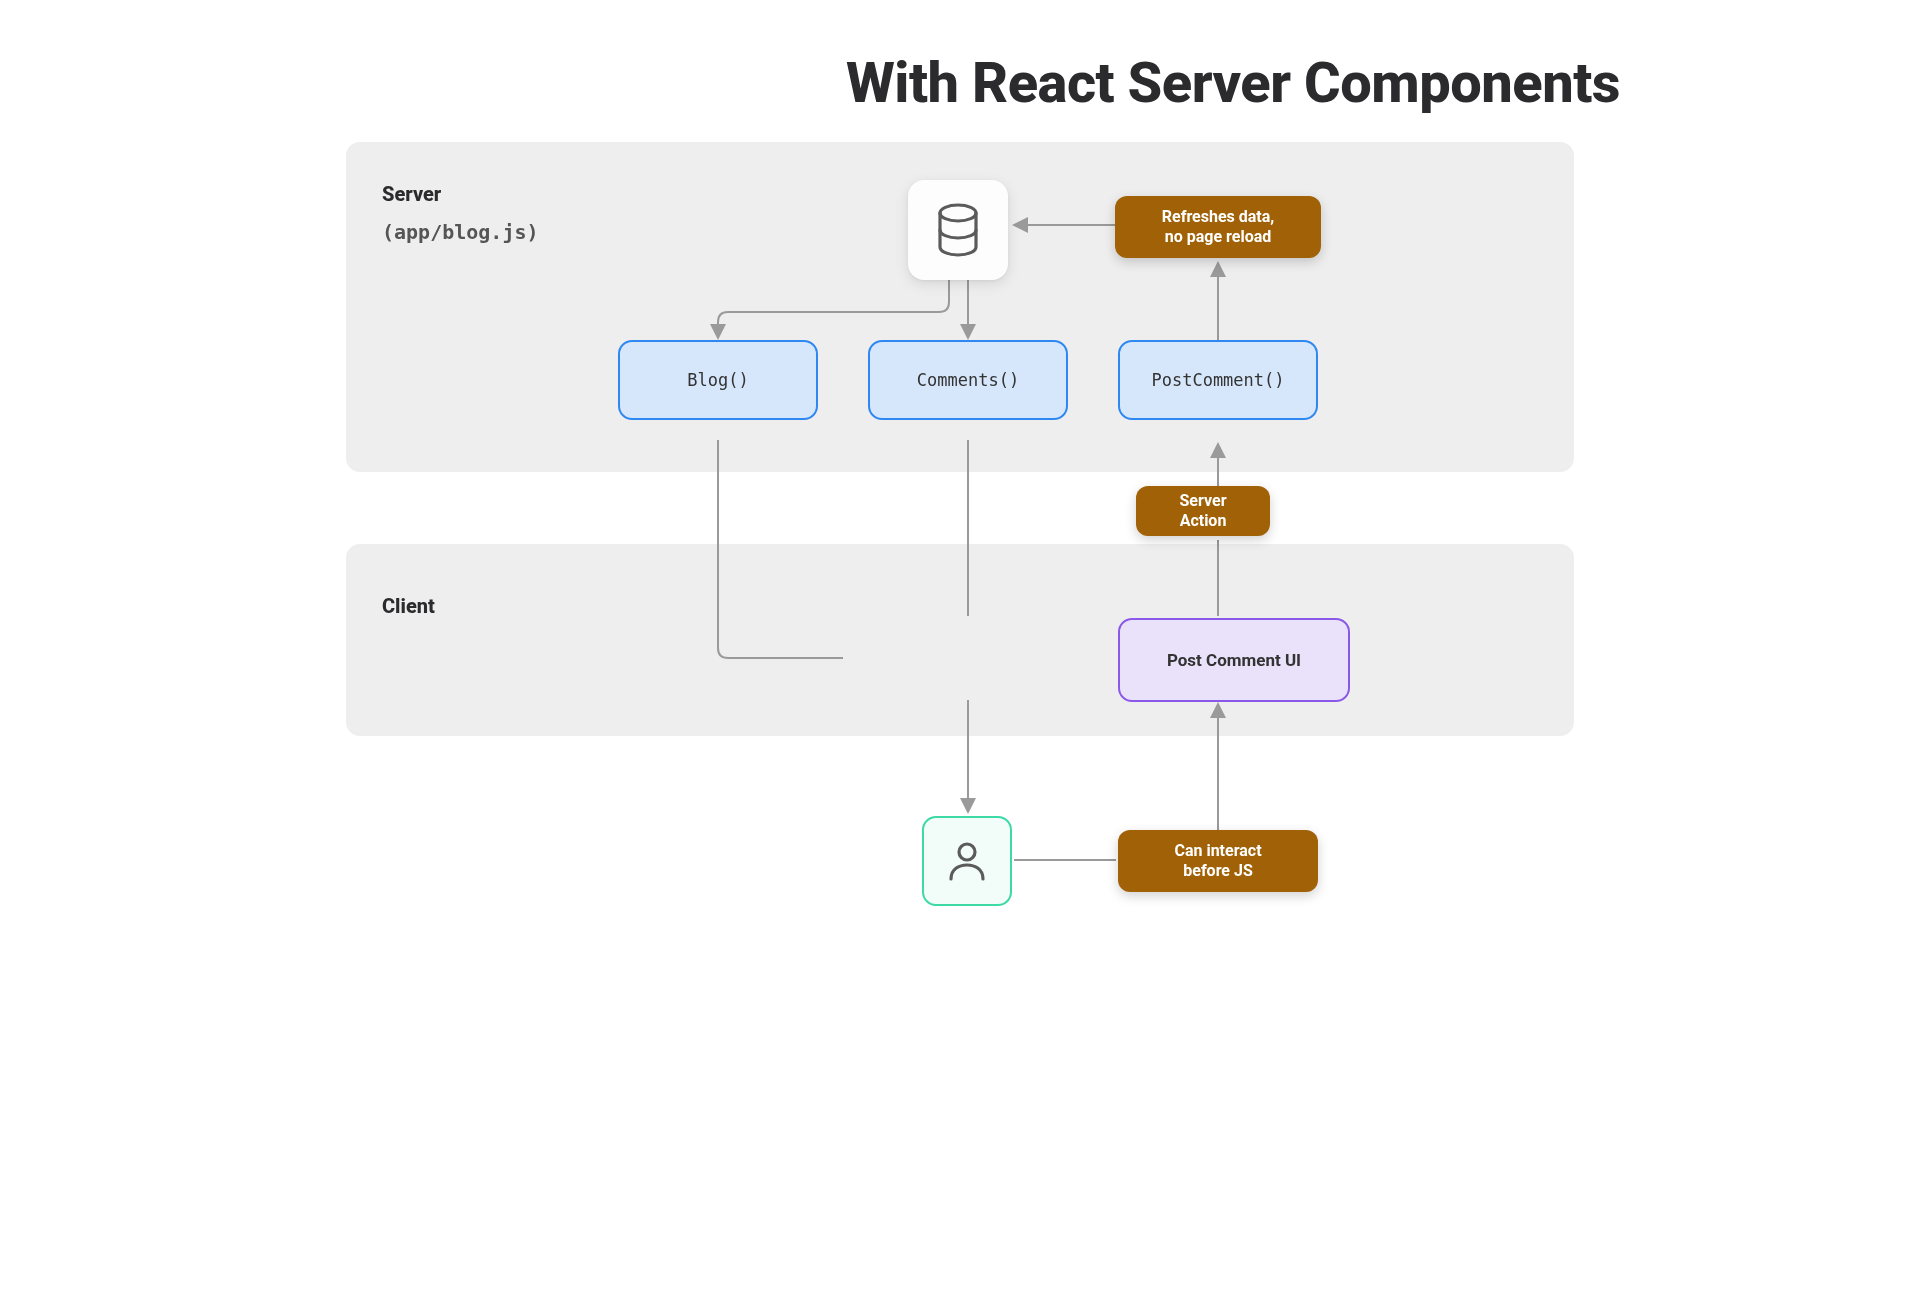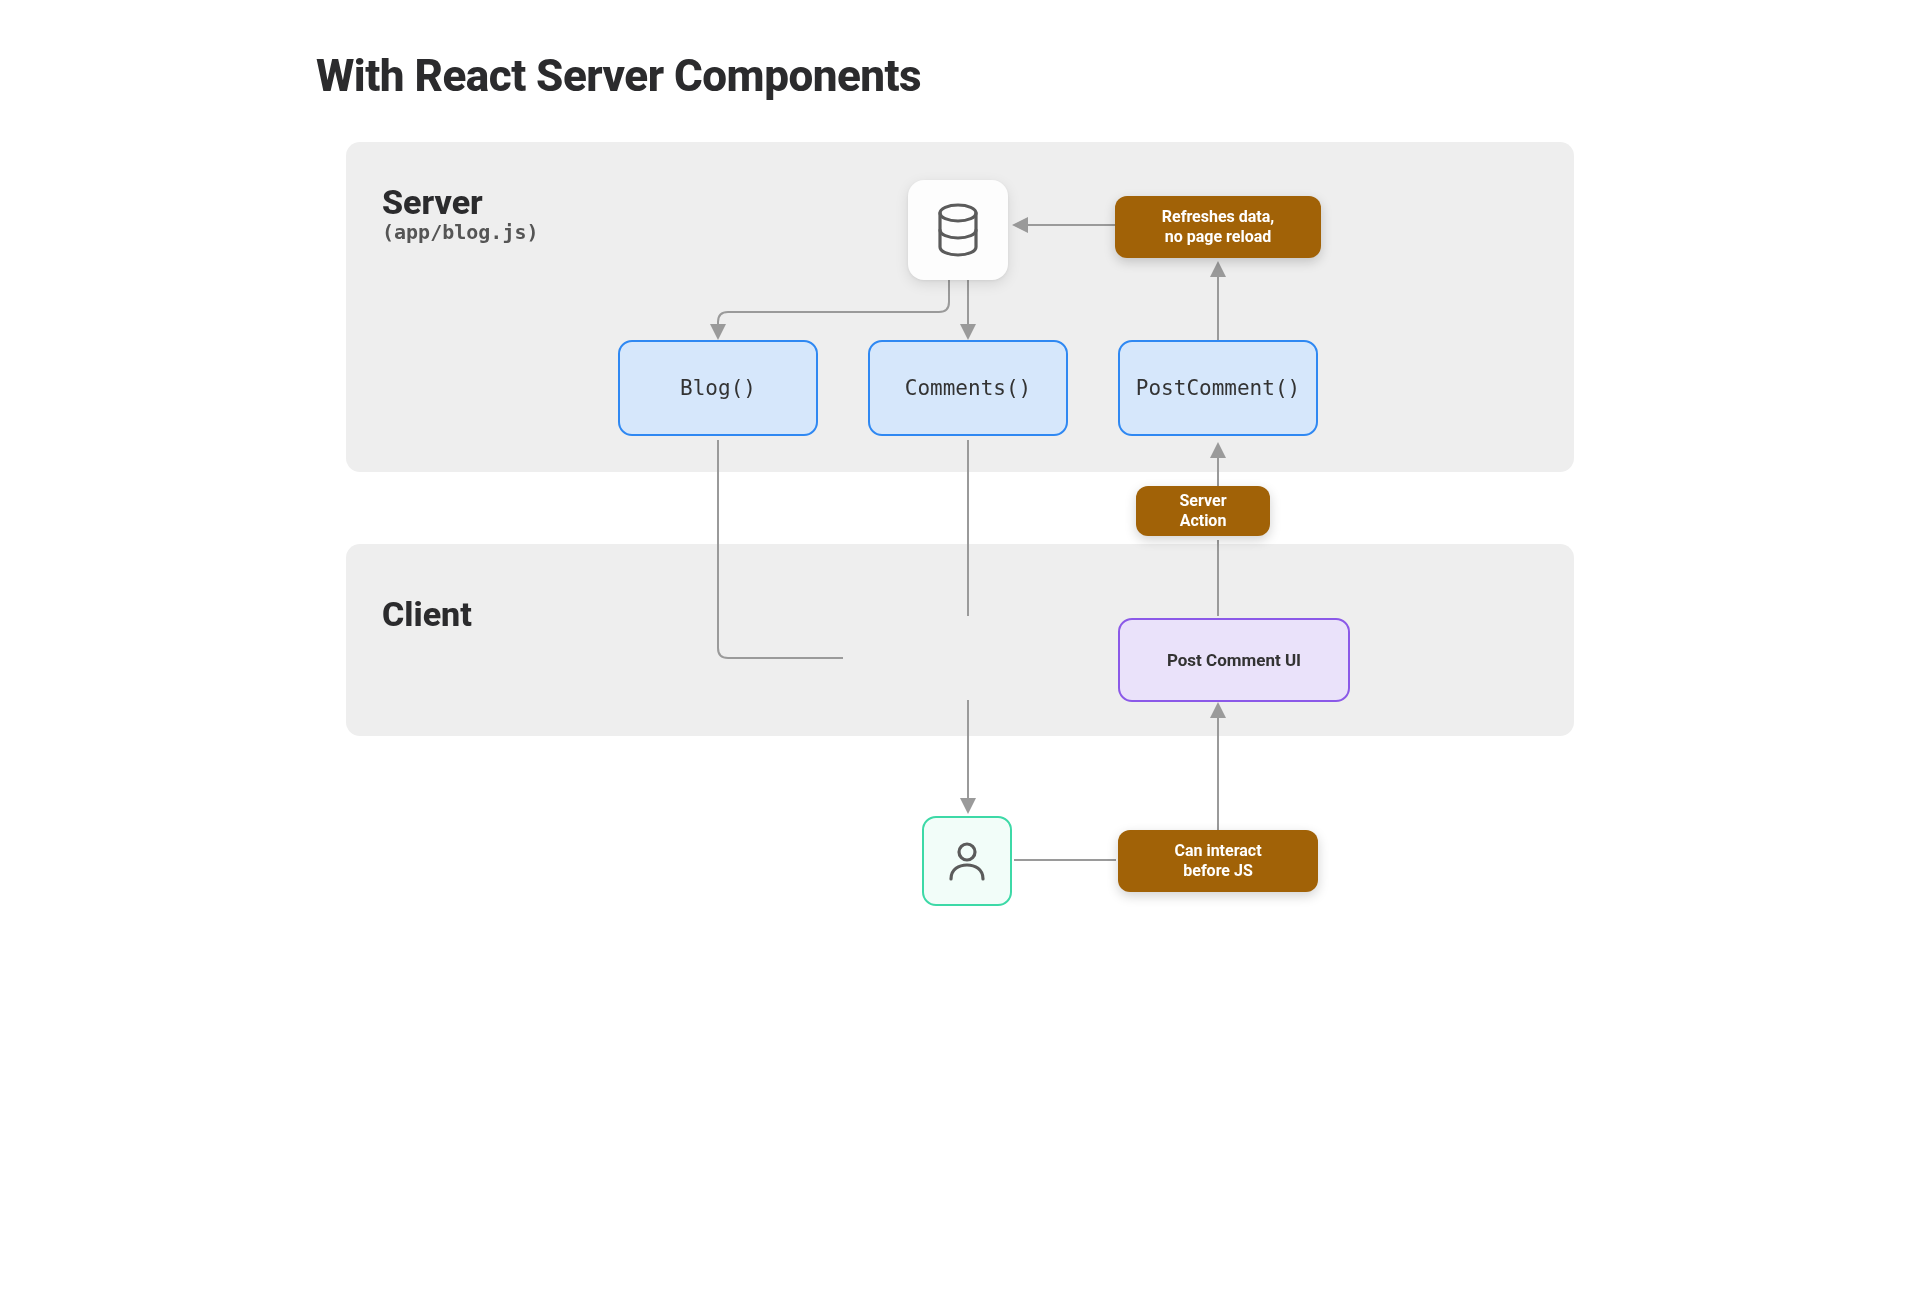--- a/index.html
+++ b/index.html
@@ -14,38 +14,38 @@
     position: absolute;
     left: 50%;
     top: 0;
     transform: translateX(-50%);
     width: 1320px;
     height: 1000px;
   }
   .title {
     position: absolute;
     top: 50px;
-    left: 16px;
+    left: 0;
     width: 100%;
-    text-align: left;
-    font-size: 44px;
+    text-align: right;
+    font-size: 56px;
     font-weight: 800;
     color: #2b2b2d;
     letter-spacing: -0.5px;
   }
   .zone {
     position: absolute;
     background: #eeeeee;
     border-radius: 14px;
   }
   .zone-label {
     position: absolute;
     left: 36px;
     font-weight: 800;
-    font-size: 34px;
+    font-size: 20px;
     color: #2b2b2d;
   }
   .zone-sub {
     position: absolute;
     left: 36px;
     font-family: ui-monospace, "SF Mono", Menlo, Consolas, monospace;
     font-size: 20px;
     color: #555;
   }
   .db-box {
@@ -66,27 +66,27 @@
     background: #f2fdf9;
     border: 2px solid #3dd9a7;
     border-radius: 14px;
     display: flex;
     align-items: center;
     justify-content: center;
   }
   .comp-box {
     position: absolute;
     width: 200px;
-    height: 96px;
+    height: 80px;
     border-radius: 14px;
     display: flex;
     align-items: center;
     justify-content: center;
     font-family: ui-monospace, "SF Mono", Menlo, Consolas, monospace;
-    font-size: 21px;
+    font-size: 17px;
     color: #333;
   }
   .comp-blue {
     background: #d6e7fb;
     border: 2px solid #2f88f2;
   }
   .comp-purple {
     background: #eae2fa;
     border: 2px solid #8b59e8;
     width: 232px;

